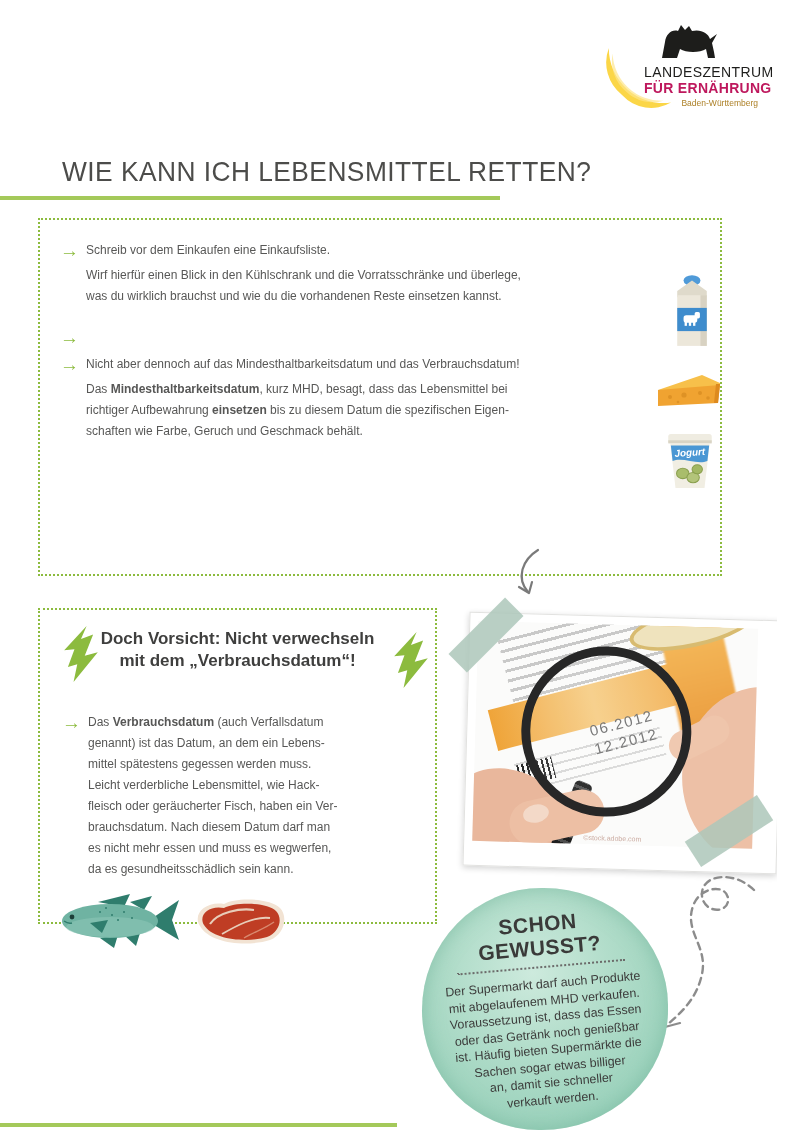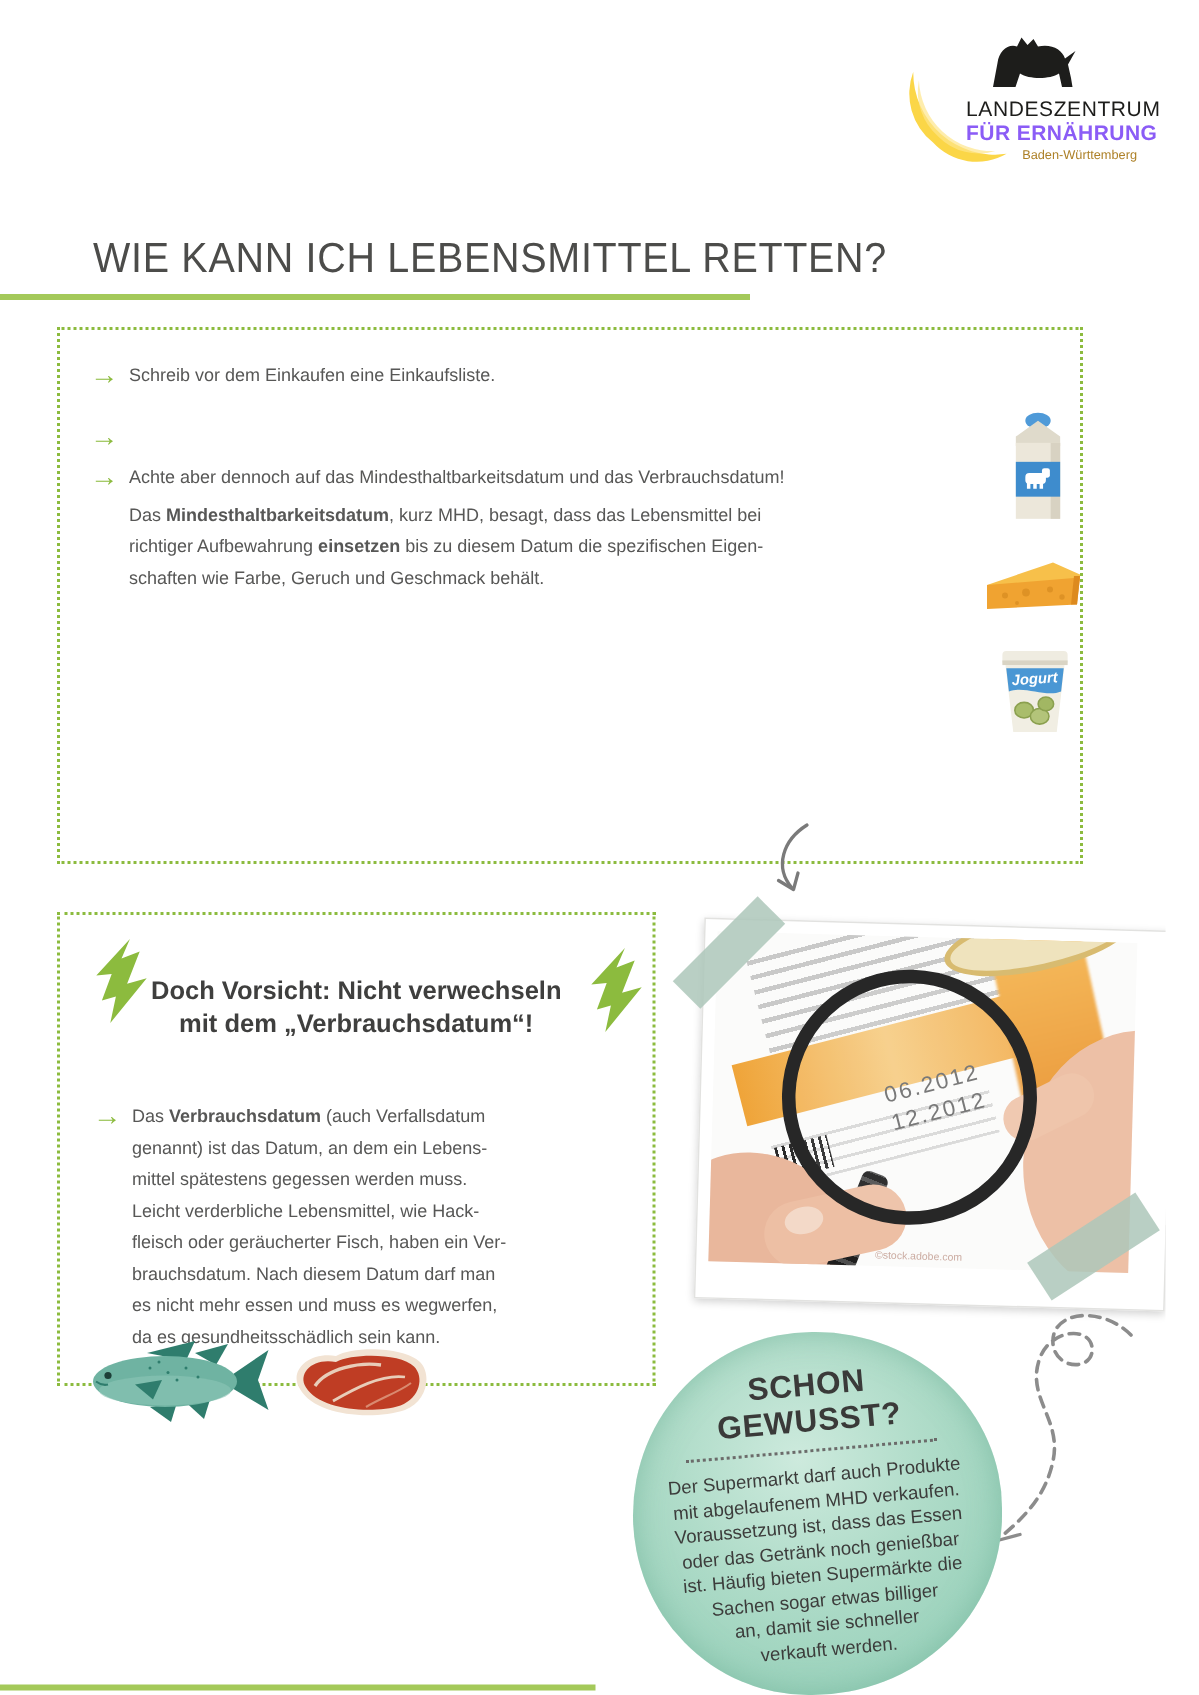--- a/index.html
+++ b/index.html
@@ -4,21 +4,21 @@
 <style>
   html,body{margin:0;padding:0;background:#ffffff;}
   .page{position:relative;width:777px;height:1130px;background:#fff;overflow:hidden;
         font-family:"Liberation Sans",sans-serif;color:#575756;}
 
   
   .logo{position:absolute;left:598px;top:14px;width:190px;height:100px;}
   .logo .crescent{position:absolute;left:2px;top:32px;width:78px;height:66px;}
   .logo .lion{position:absolute;left:58px;top:8px;width:62px;height:40px;}
   .logo .l1{position:absolute;left:46px;top:50px;font-size:14px;letter-spacing:.4px;color:#1d1d1b;font-weight:400;}
-  .logo .l2{position:absolute;left:46px;top:66px;font-size:14px;letter-spacing:.3px;color:#8b5cf6;font-weight:700;}
+  .logo .l2{position:absolute;left:46px;top:66px;font-size:14px;letter-spacing:.3px;color:#be185d;font-weight:700;}
   .logo .l3{position:absolute;left:46px;top:84px;width:114px;text-align:right;font-size:8.5px;color:#ad8027;}
 
   
   .title{position:absolute;left:62px;top:156px;font-size:28px;color:#4c4c4a;font-weight:400;
          letter-spacing:.5px;transform:scaleX(.94);transform-origin:left center;white-space:nowrap;}
   .title-rule{position:absolute;left:0;top:196px;width:500px;height:4px;background:#a4c95a;}
 
   
   .dotbox{position:absolute;border:2.5px dotted #8cbb3e;}
   .box1{left:38px;top:218px;width:642px;height:334px;padding:20px 18px 0 20px;box-sizing:content-box;}
@@ -30,21 +30,21 @@
   .b{font-weight:700;}
   .indent{margin-left:26px;}
 
   .m-item1b{margin-top:4px;}
   .m-item2 {margin-top:20px;}
   .m-item2b{margin-top:8px;}
   .m-item3 {margin-top:6px;}
   .m-item3b{margin-top:4px;}
 
   
-  .warn-heading{margin:40px 60px 0 60px;text-align:center;font-size:17px;line-height:22px;
+  .warn-heading{margin:18px 60px 0 60px;text-align:center;font-size:17px;line-height:22px;
                 font-weight:700;color:#3f3f3e;white-space:pre-line;}
   .warn-para{margin:40px 10px 0 22px;}
   .bolt{position:absolute;width:38px;height:56px;}
   .bolt-left{left:22px;top:16px;}
   .bolt-right{left:352px;top:22px;}
 
   
   .icon-abs{position:absolute;}
   .milk{left:672px;top:272px;width:40px;height:76px;}
   .cheese{left:656px;top:372px;width:66px;height:38px;}
@@ -126,28 +126,30 @@
   </div>
 
   <div class="title">WIE KANN ICH LEBENSMITTEL RETTEN?</div>
   <div class="title-rule"></div>
 
   <div class="dotbox box1">
     <div class="row">
       <span class="arrow">→</span>
       <div class="txt">Schreib vor dem Einkaufen eine Einkaufsliste.</div>
     </div>
+    <div class="txt indent m-item1b">Wirf hierfür einen Blick in den Kühlschrank und die Vorratsschränke und überlege,
+was du wirklich brauchst und wie du die vorhandenen Reste einsetzen kannst.</div>
 
     <div class="row m-item2">
       <span class="arrow">→</span>
     </div>
 
     <div class="row m-item3">
       <span class="arrow">→</span>
-      <div class="txt">Achte aber dennoch auf das Mindesthaltbarkeitsdatum und das Verbrauchsdatum!</div>
+      <div class="txt">Nicht aber dennoch auf das Mindesthaltbarkeitsdatum und das Verbrauchsdatum!</div>
     </div>
     <div class="txt indent m-item3b"><span>Das </span><span class="b">Mindesthaltbarkeitsdatum</span><span>, kurz MHD, besagt, dass das Lebensmittel bei
 richtiger Aufbewahrung </span><span class="b">einsetzen</span><span> bis zu diesem Datum die spezifischen Eigen-
 schaften wie Farbe, Geruch und Geschmack behält.</span></div>
   </div>
 
   <svg class="icon-abs milk" viewBox="0 0 34 72">
     <ellipse cx="17" cy="8" rx="8" ry="5" fill="#4f9ad8"></ellipse>
     <polygon points="3,18 17,8 31,18 31,24 3,24" fill="#dfdacb"></polygon>
     <rect x="3" y="22" width="28" height="48" fill="#ece7da"></rect>

